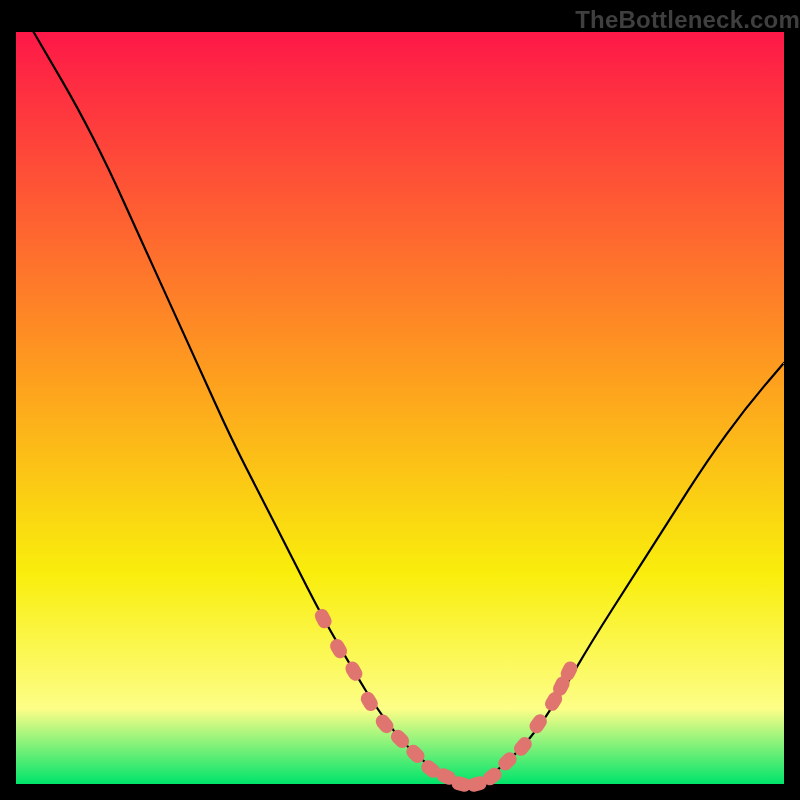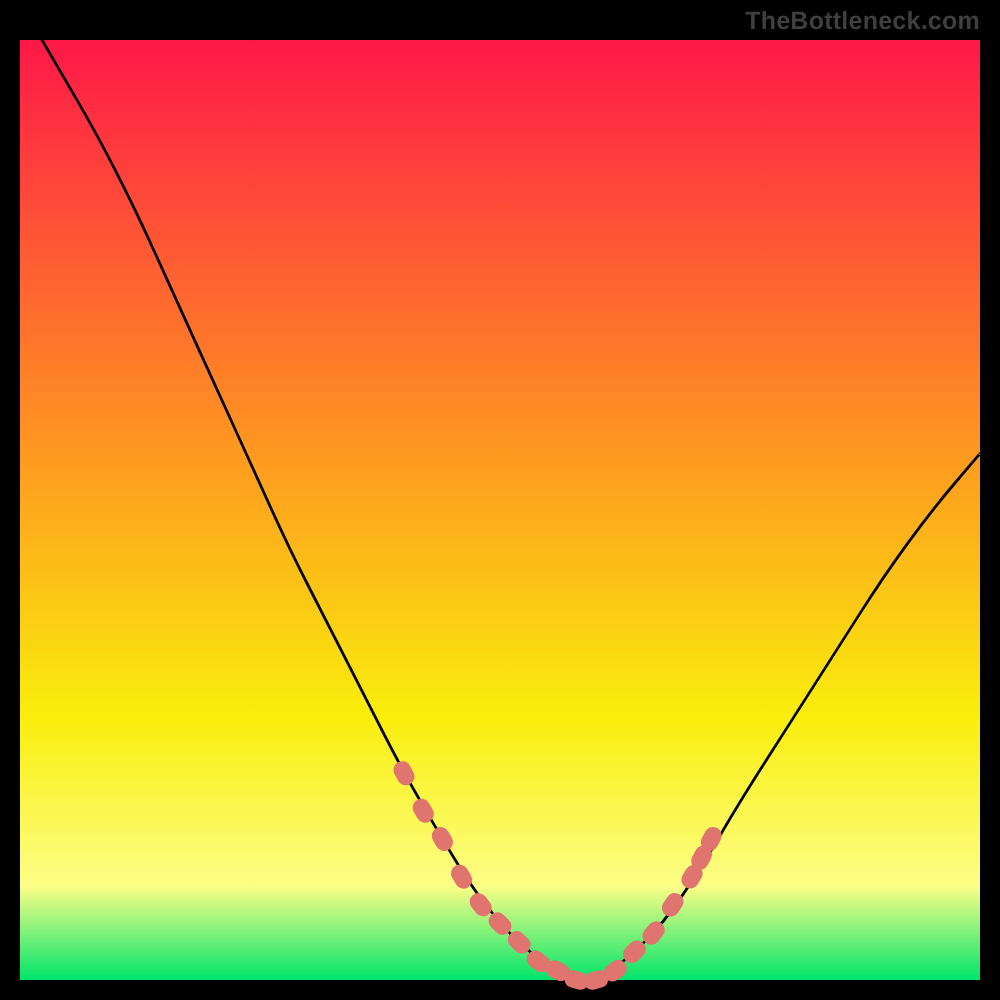--- a/index.html
+++ b/index.html
@@ -15,23 +15,23 @@
     position: relative;
     width: 800px;
     height: 800px;
   }
   svg {
     display: block;
   }
   #watermark {
     position: absolute;
     top: 6px;
-    right: 16px;
+    right: 0;
     color: #3f3f3f;
-    font-size: 20px;
+    font-size: 24px;
     font-weight: 600;
     letter-spacing: 0.2px;
     pointer-events: none;
   }
 </style>
 </head>
 <body>
 
 <div id="chart-wrap">
   <svg id="svg" width="800" height="800" viewBox="0 0 800 800">

